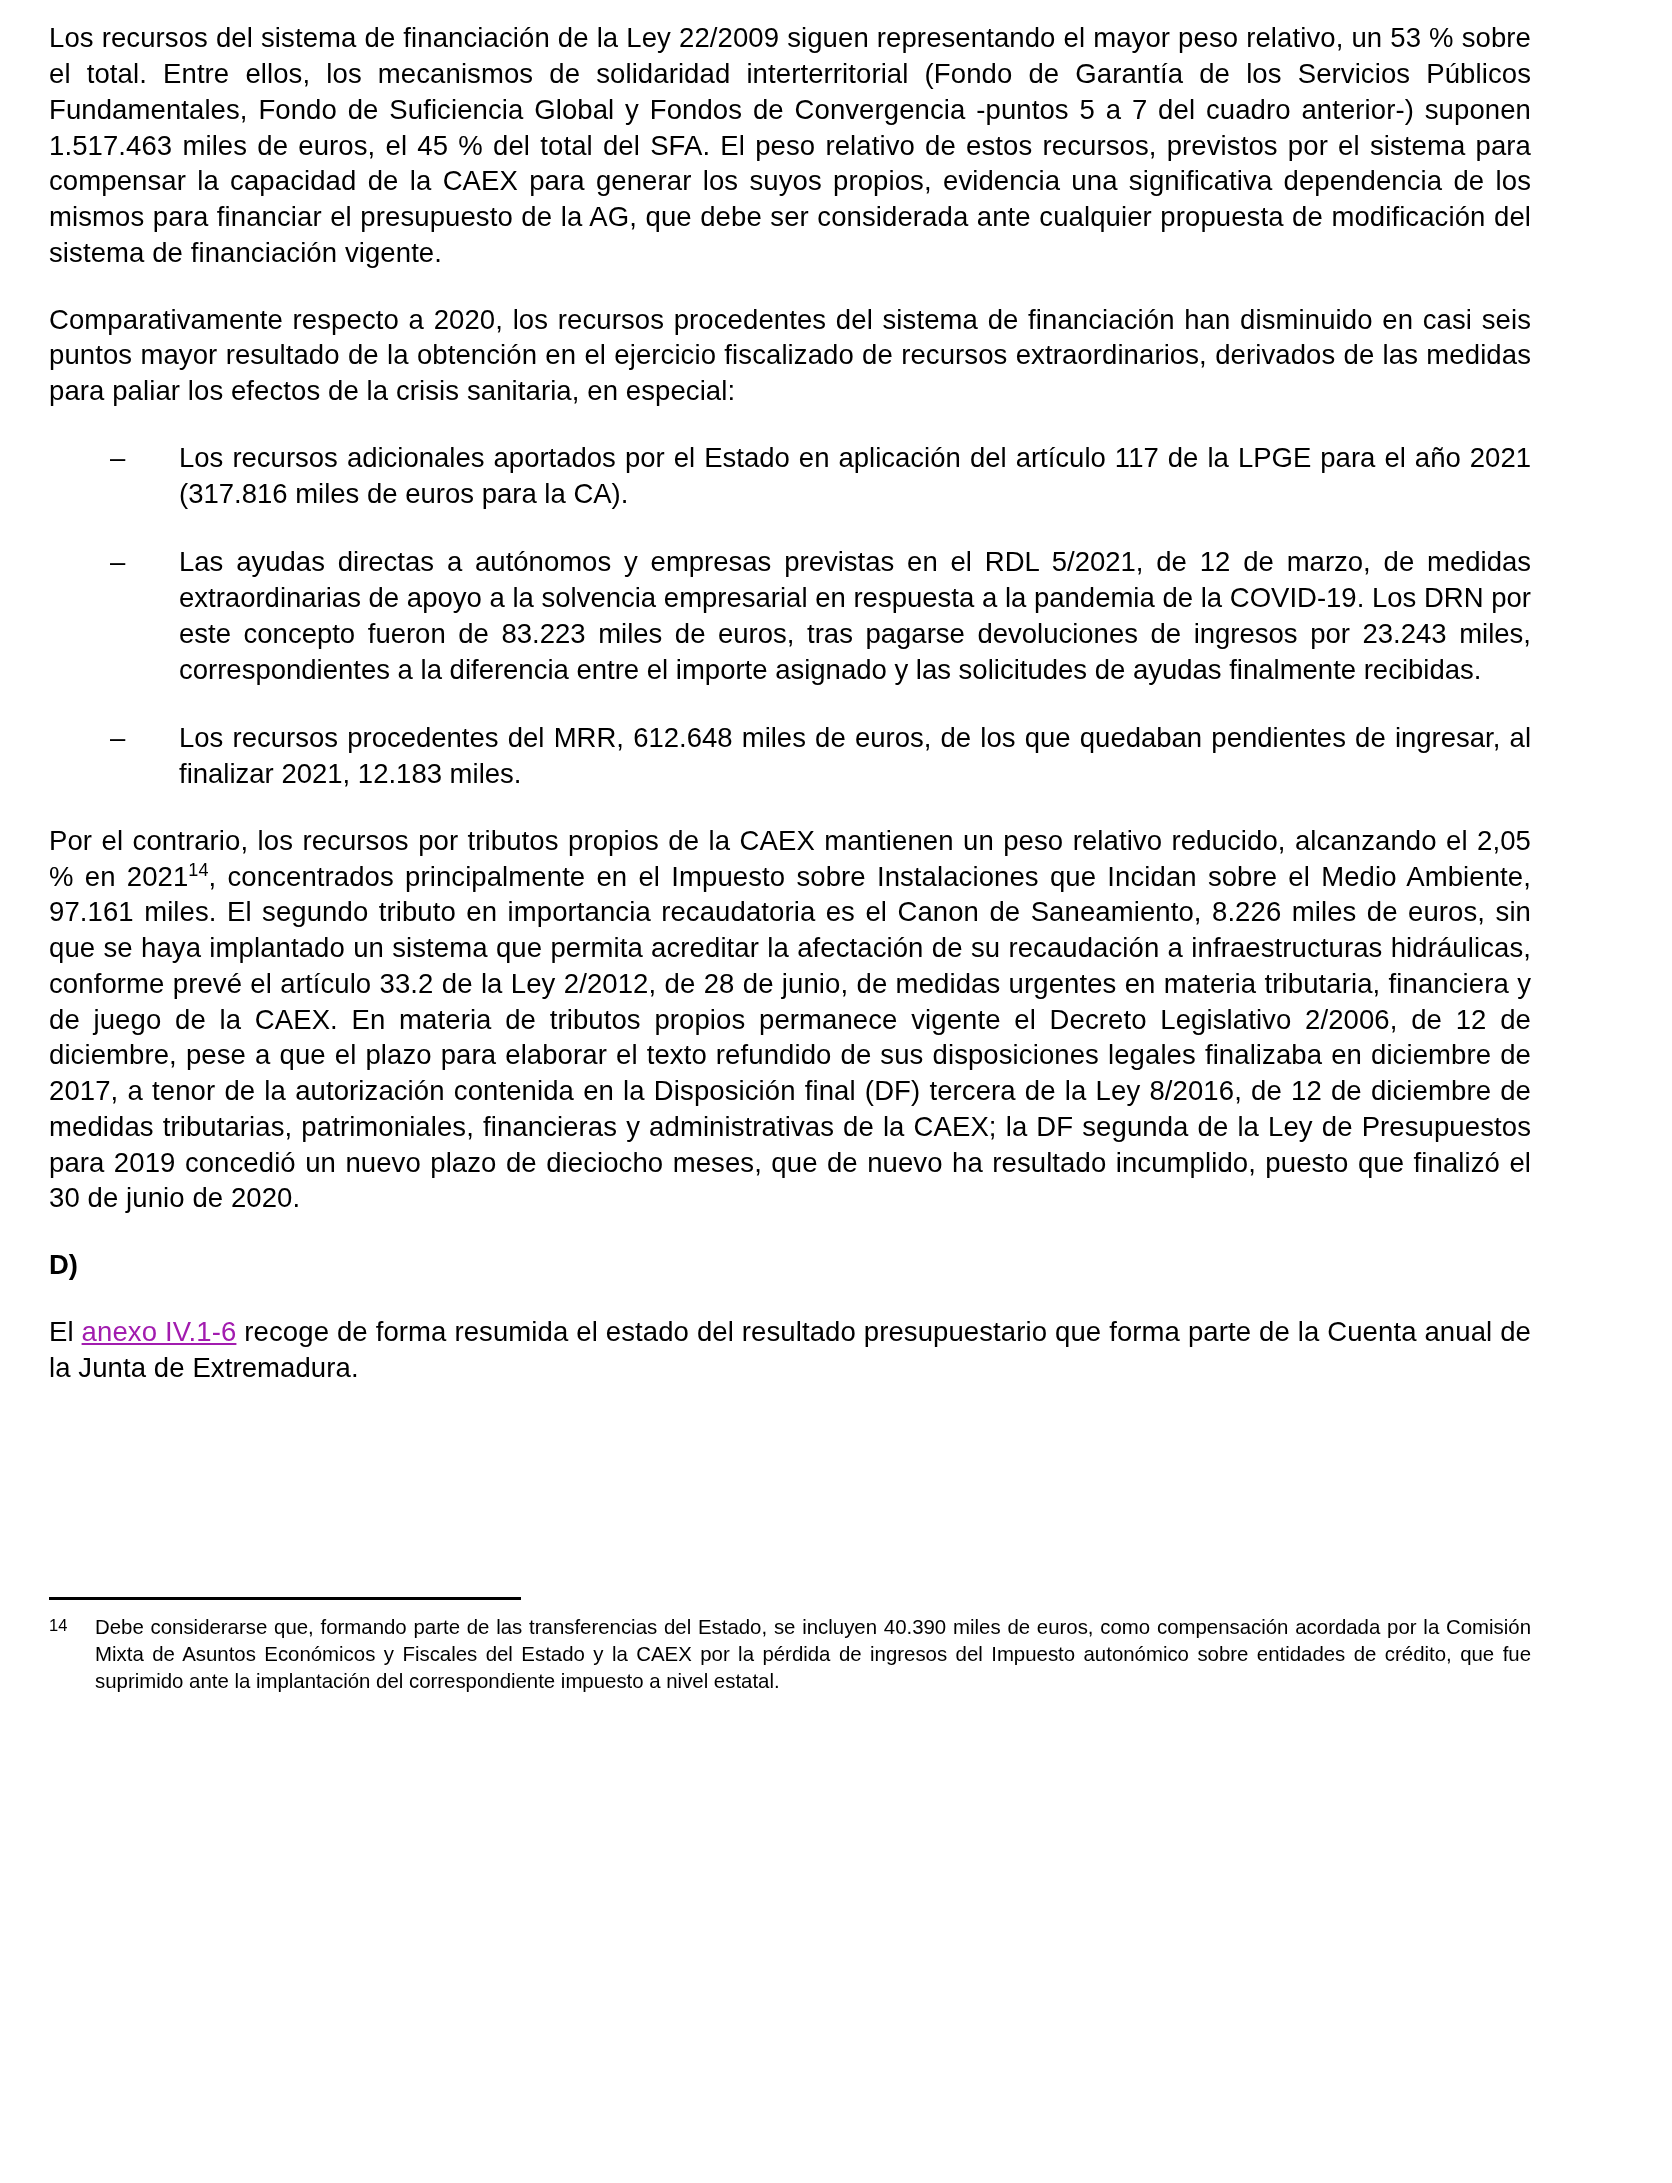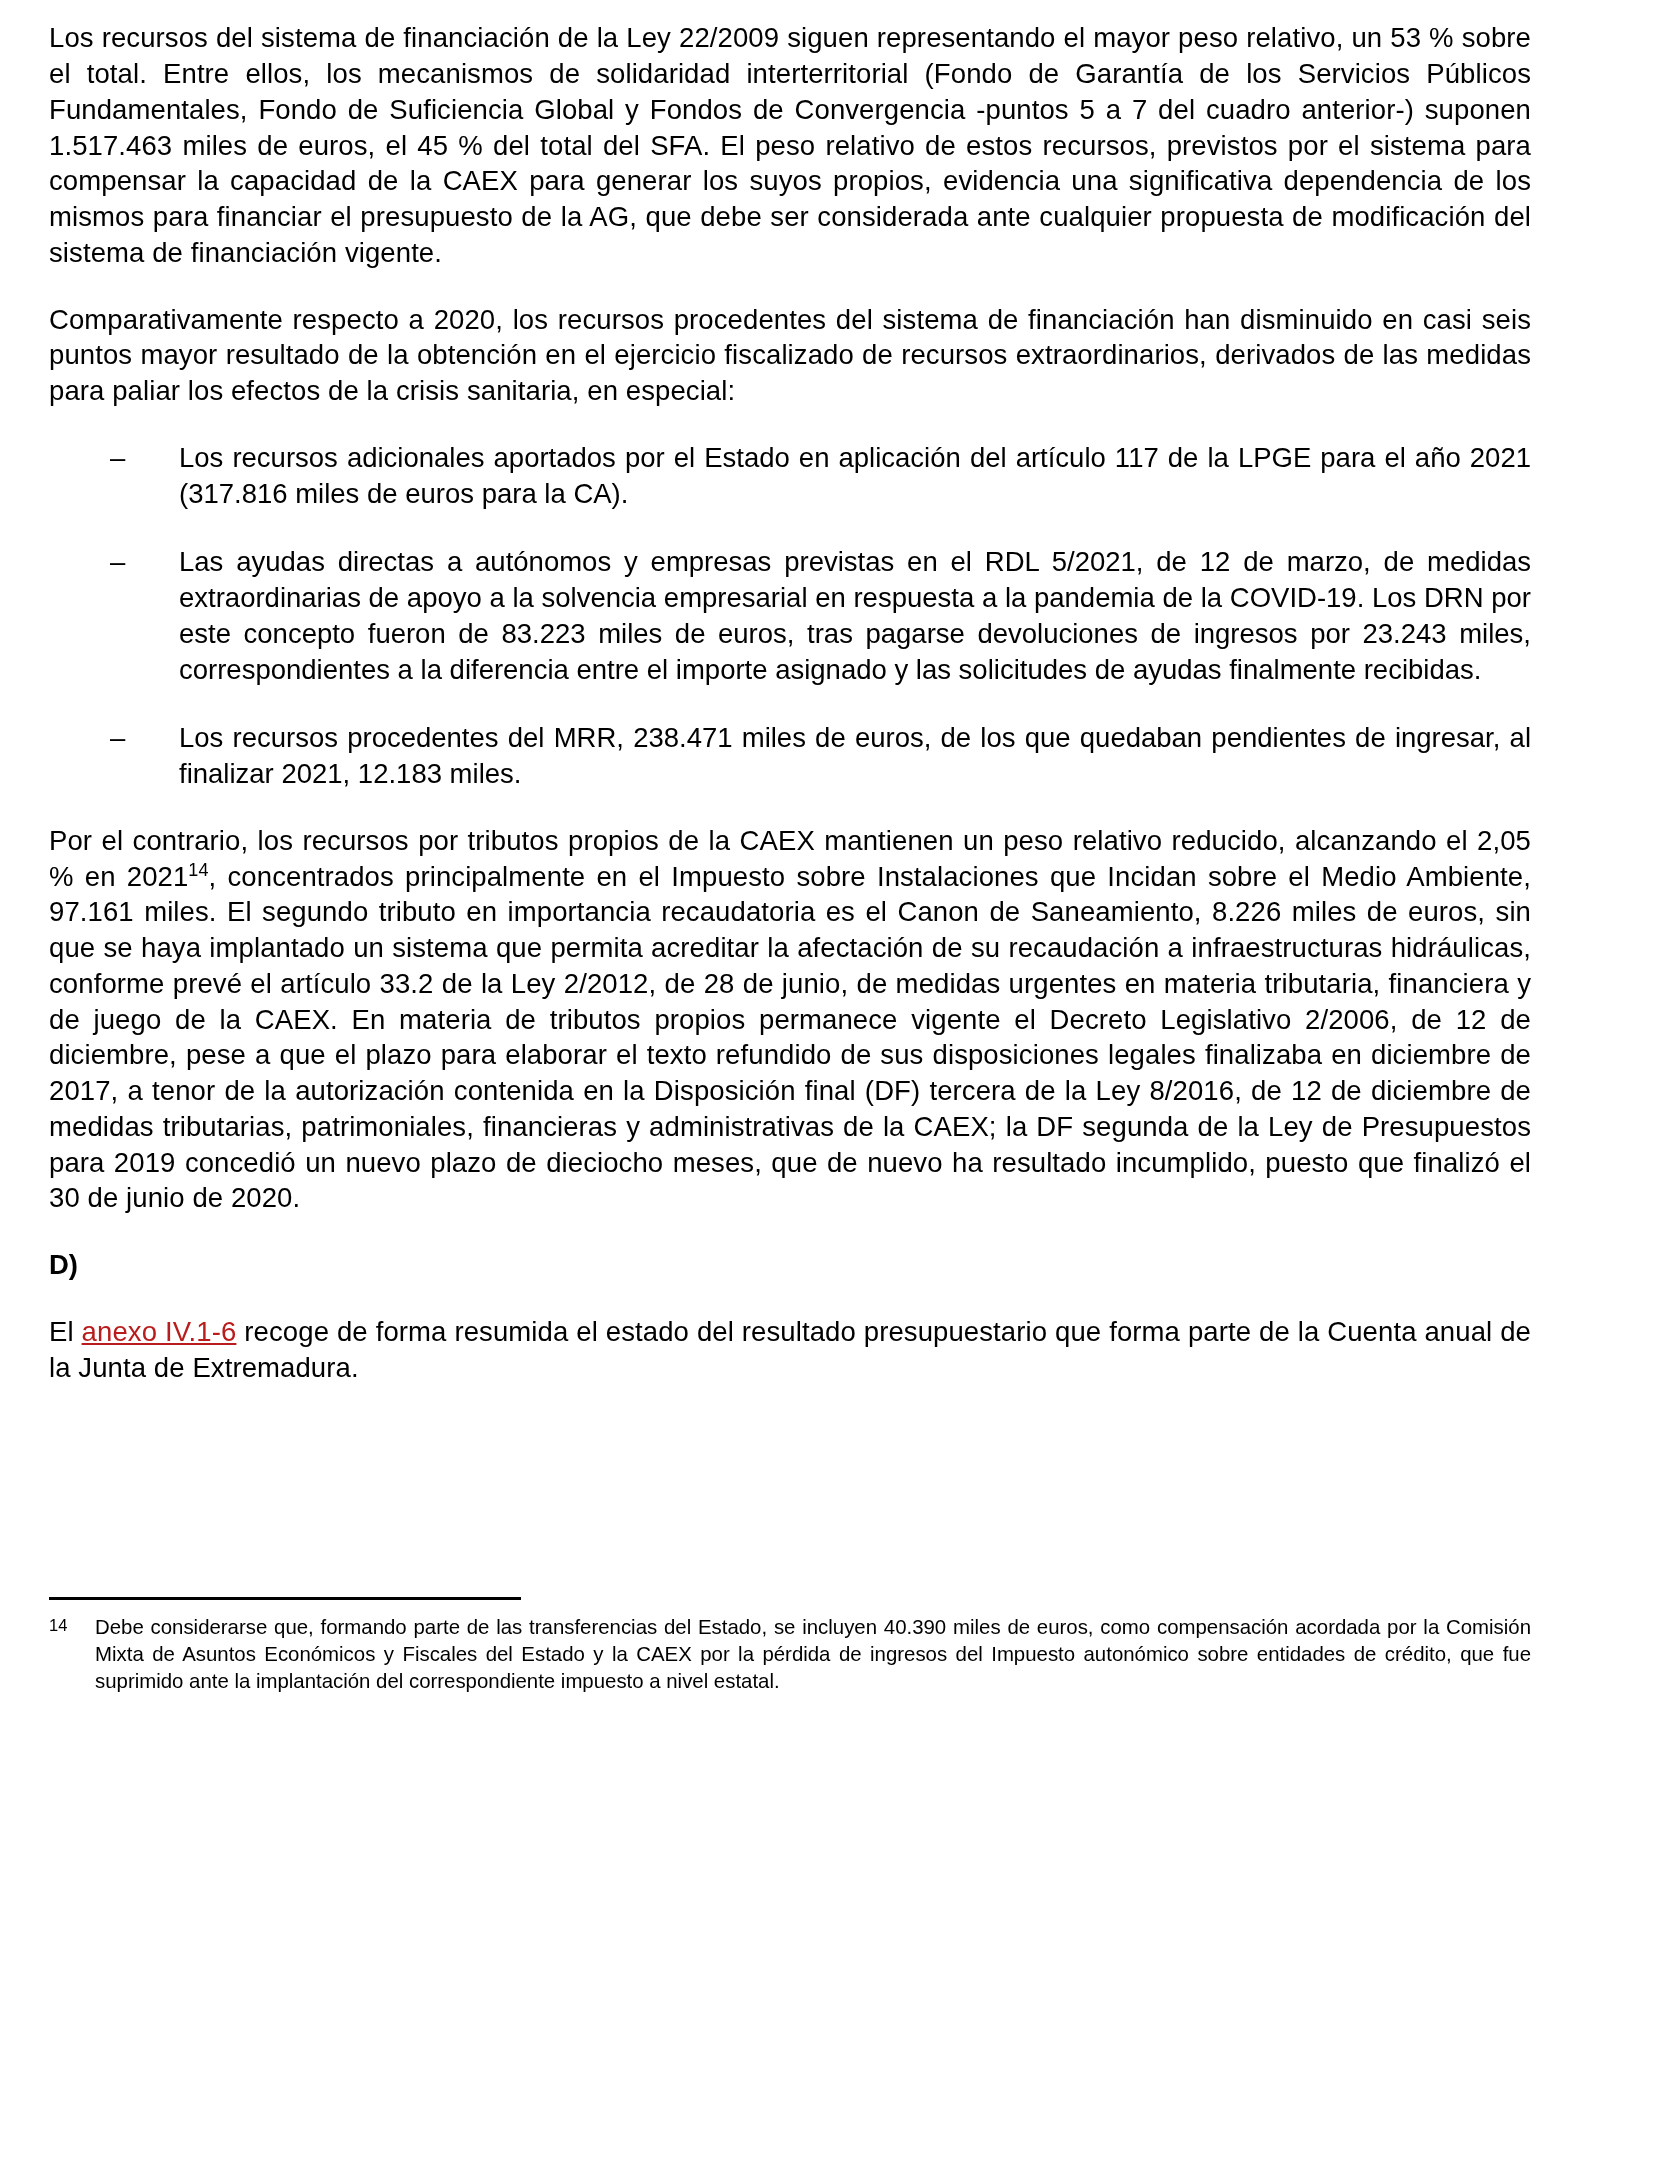--- a/index.html
+++ b/index.html
@@ -61,21 +61,21 @@
   .section-letter {
     width: 49px;
     flex: 0 0 49px;
   }
   sup.fn {
     font-size: 18px;
     vertical-align: super;
     line-height: 0;
   }
   a.doclink {
-    color: #b91c1c;
+    color: #a21caf;
     text-decoration: underline;
   }
   .spacer {
     height: 181px;
   }
   .footnote-area {
     margin-top: 0;
   }
   .footnote-rule {
     width: 472px;
@@ -115,21 +115,21 @@
     <li class="dash-item">
       <span class="dash-marker">–</span>
       <span class="dash-text">Los recursos adicionales aportados por el Estado en aplicación del artículo 117 de la LPGE para el año 2021 (317.816 miles de euros para la CA).</span>
     </li>
     <li class="dash-item">
       <span class="dash-marker">–</span>
       <span class="dash-text">Las ayudas directas a autónomos y empresas previstas en el RDL 5/2021, de 12 de marzo, de medidas extraordinarias de apoyo a la solvencia empresarial en respuesta a la pandemia de la COVID-19. Los DRN por este concepto fueron de 83.223 miles de euros, tras pagarse devoluciones de ingresos por 23.243 miles, correspondientes a la diferencia entre el importe asignado y las solicitudes de ayudas finalmente recibidas.</span>
     </li>
     <li class="dash-item">
       <span class="dash-marker">–</span>
-      <span class="dash-text">Los recursos procedentes del MRR, 238.471 miles de euros, de los que quedaban pendientes de ingresar, al finalizar 2021, 12.183 miles.</span>
+      <span class="dash-text">Los recursos procedentes del MRR, 612.648 miles de euros, de los que quedaban pendientes de ingresar, al finalizar 2021, 12.183 miles.</span>
     </li>
   </ul>
 
   <p class="body-text" style="margin-top:31px;"><span>Por el contrario, los recursos por tributos propios de la CAEX mantienen un peso relativo reducido, alcanzando el 2,05 % en 2021</span><sup class="fn">14</sup><span>, concentrados principalmente en el Impuesto sobre Instalaciones que Incidan sobre el Medio Ambiente, 97.161 miles. El segundo tributo en importancia recaudatoria es el Canon de Saneamiento, 8.226 miles de euros, sin que se haya implantado un sistema que permita acreditar la afectación de su recaudación a infraestructuras hidráulicas, conforme prevé el artículo 33.2 de la Ley 2/2012, de 28 de junio, de medidas urgentes en materia tributaria, financiera y de juego de la CAEX. En materia de tributos propios permanece vigente el Decreto Legislativo 2/2006, de 12 de diciembre, pese a que el plazo para elaborar el texto refundido de sus disposiciones legales finalizaba en diciembre de 2017, a tenor de la autorización contenida en la Disposición final (DF) tercera de la Ley 8/2016, de 12 de diciembre de medidas tributarias, patrimoniales, financieras y administrativas de la CAEX; la DF segunda de la Ley de Presupuestos para 2019 concedió un nuevo plazo de dieciocho meses, que de nuevo ha resultado incumplido, puesto que finalizó el 30 de junio de 2020.</span></p>
 
   <h2 class="section-heading">
     <span class="section-letter">D)</span>
   </h2>
 
   <p class="body-text"><span>El </span><a class="doclink" href="#">anexo IV.1-6</a><span> recoge de forma resumida el estado del resultado presupuestario que forma parte de la Cuenta anual de la Junta de Extremadura.</span></p>

